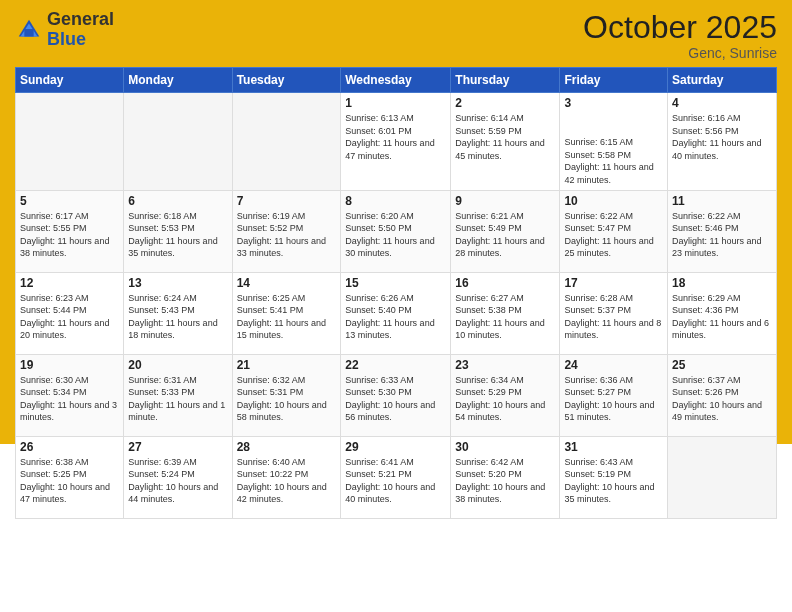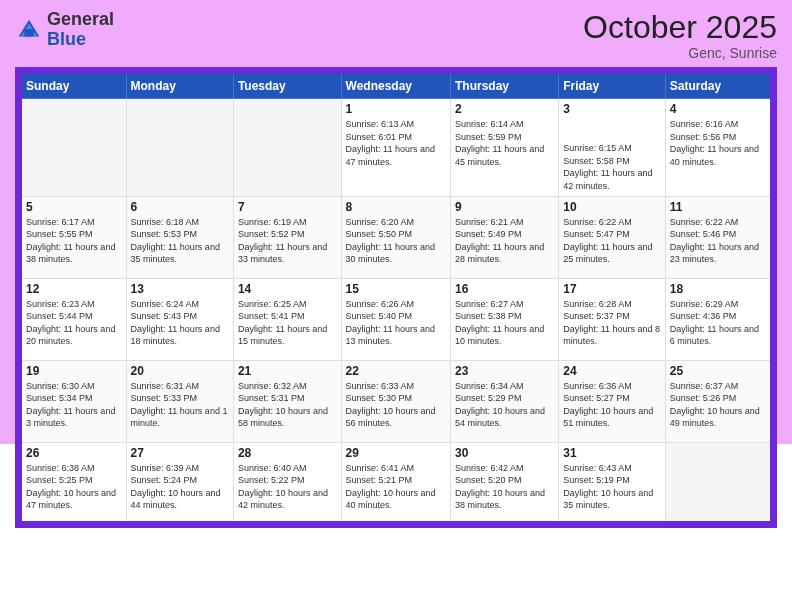--- a/index.html
+++ b/index.html
@@ -7,21 +7,21 @@
       font-family: Arial, sans-serif;
       background: #fff;
       width: 792px;
       height: 612px;
       overflow: hidden;
     }
     .container {
       width: 792px;
       height: 444px;
       padding: 10px 15px;
-      background: #f0abfc;
+      background: #eab308;
     }
     .header {
       display: flex;
       align-items: flex-start;
       justify-content: space-between;
       margin-bottom: 6px;
     }
     .logo {
       display: flex;
       align-items: center;
@@ -47,21 +47,21 @@
       color: #222;
       line-height: 1.1;
     }
     .subtitle {
       font-size: 14px;
       color: #555;
     }
     .calendar {
       width: 100%;
       border-collapse: collapse;
-      border: 7px solid #6d28d9;
+      border: 1px solid #6d28d9;
     }
     .calendar th {
       background: #2255bb;
       color: #fff;
       font-size: 12px;
       font-weight: bold;
       padding: 5px 4px;
       text-align: left;
       border: 1px solid #4477cc;
     }
@@ -301,21 +301,21 @@
           </td>
           <td>
             <span class="day-number">27</span>
             <div class="day-info" style="white-space: pre-line;">Sunrise: 6:39 AM
 Sunset: 5:24 PM
 Daylight: 10 hours and 44 minutes.</div>
           </td>
           <td>
             <span class="day-number">28</span>
             <div class="day-info" style="white-space: pre-line;">Sunrise: 6:40 AM
-Sunset: 5:22 PM
+Sunset: 10:22 PM
 Daylight: 10 hours and 42 minutes.</div>
           </td>
           <td>
             <span class="day-number">29</span>
             <div class="day-info" style="white-space: pre-line;">Sunrise: 6:41 AM
 Sunset: 5:21 PM
 Daylight: 10 hours and 40 minutes.</div>
           </td>
           <td>
             <span class="day-number">30</span>

